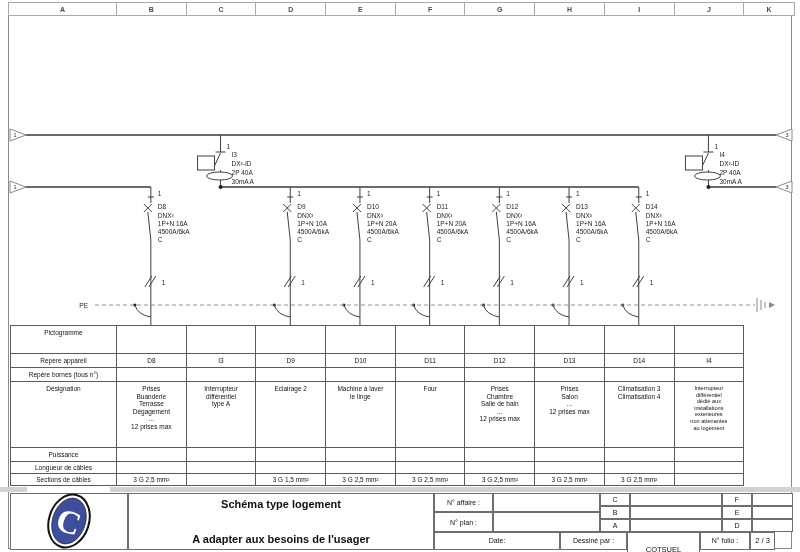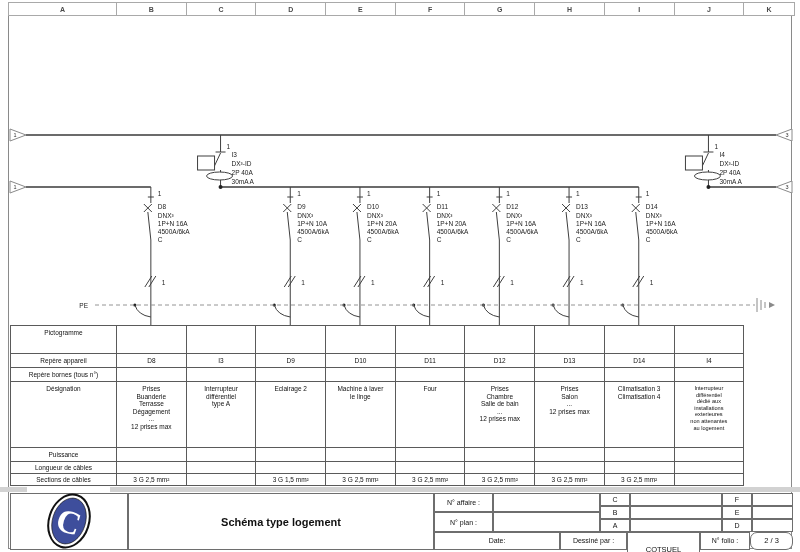--- a/index.html
+++ b/index.html
@@ -354,20 +354,21 @@
       <svg width="64" height="57" viewBox="0 0 64 57">
         <g transform="rotate(18 32 28)">
           <ellipse cx="32" cy="28" rx="20" ry="27" fill="#fff" stroke="#111" stroke-width="2"></ellipse>
           <ellipse cx="32" cy="28" rx="16.5" ry="23.5" fill="#3e4e9c" stroke="#111" stroke-width="0.6"></ellipse>
           <text x="32" y="40" text-anchor="middle" style="font-family:'Liberation Serif',serif;font-size:33px;font-weight:bold;fill:#fff;">C</text>
         </g>
       </svg>
     </div>
     <div class="cell title-cell" style="left:118px;top:0;width:306px;height:57px;">
       <div class="tline">Schéma type logement</div>
+      <div class="tline">A adapter aux besoins de l'usager</div>
     </div>
 
     <div class="cell" style="left:424px;top:0;width:59px;height:19px;">N° affaire :</div>
     <div class="cell" style="left:483px;top:0;width:107px;height:19px;"></div>
     <div class="cell" style="left:424px;top:19px;width:59px;height:20px;">N° plan :</div>
     <div class="cell" style="left:483px;top:19px;width:107px;height:20px;"></div>
 
     <div class="cell" style="left:590px;top:0;width:30px;height:13px;">C</div>
     <div class="cell" style="left:590px;top:13px;width:30px;height:13px;">B</div>
     <div class="cell" style="left:590px;top:26px;width:30px;height:13px;">A</div>
@@ -378,15 +379,15 @@
     <div class="cell" style="left:712px;top:13px;width:30px;height:13px;">E</div>
     <div class="cell" style="left:712px;top:26px;width:30px;height:13px;">D</div>
     <div class="cell" style="left:742px;top:0;width:41px;height:13px;"></div>
     <div class="cell" style="left:742px;top:13px;width:41px;height:13px;"></div>
     <div class="cell" style="left:742px;top:26px;width:41px;height:13px;"></div>
 
     <div class="cell" style="left:424px;top:38.5px;width:126px;height:18.5px;">Date:</div>
     <div class="cell" style="left:550px;top:38.5px;width:67px;height:18.5px;">Dessiné par :</div>
     <div class="cell f75" style="left:617px;top:38.5px;width:73px;height:35px;">COTSUEL</div>
     <div class="cell" style="left:690px;top:38.5px;width:50px;height:18.5px;">N° folio :</div>
-    <div class="cell f75" style="left:740px;top:38.5px;width:43px;height:18.5px;border-radius:7px;">2 / 3</div>
+    <div class="cell f75" style="left:740px;top:38.5px;width:25px;height:18.5px;">2 / 3</div>
   </div>
 </div>
 
 </body></html>

